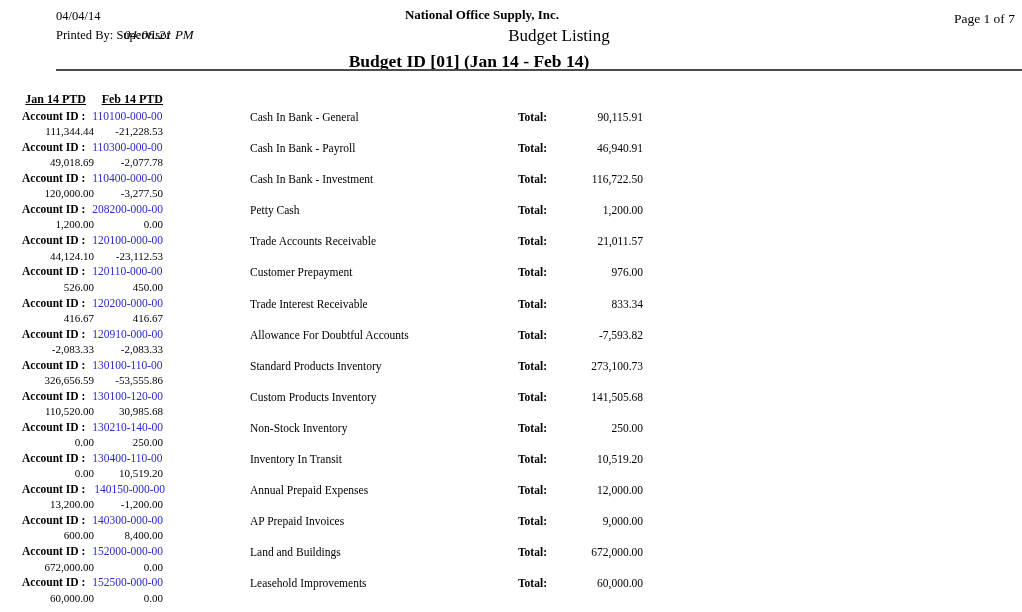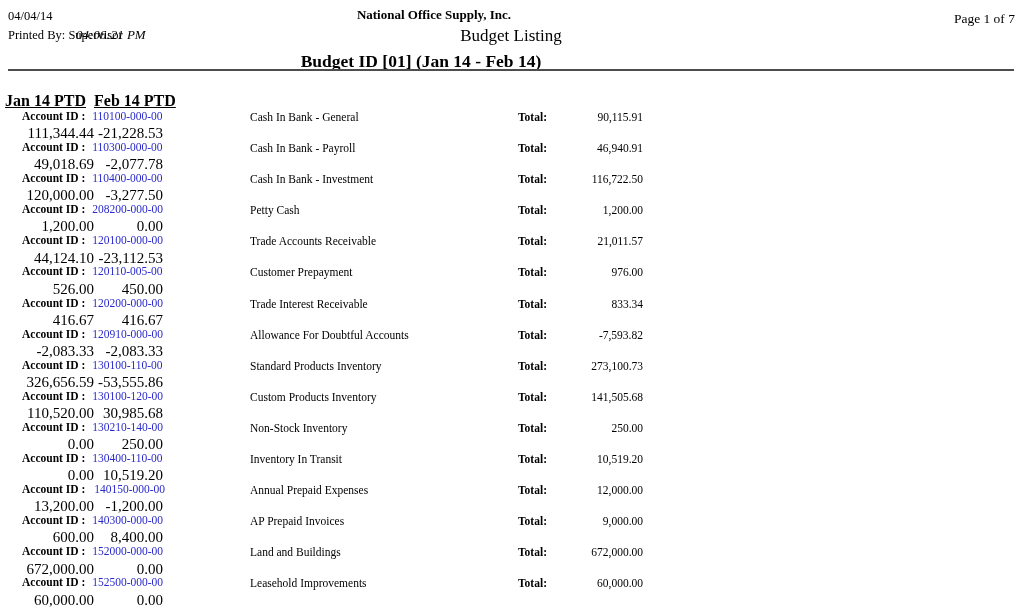--- a/index.html
+++ b/index.html
@@ -2,52 +2,52 @@
 <html><head>
 <meta charset="utf-8">
 <style>
   * { margin: 0; padding: 0; box-sizing: border-box; }
   html, body { width: 1022px; height: 612px; background: #ffffff; overflow: hidden; }
   body {
     font-family: "Liberation Serif", "DejaVu Serif", serif;
     color: #000;
     position: relative;
   }
-  .abs { position: absolute; }
+  .abs { position: absolute; margin-left: 48px; }
 
   
   #hdr-date     { left: 8px;  top: 9px;  font-size: 12.5px; }
   #hdr-time     { left: 76px; top: 27px;  font-size: 13px; font-style: italic; }
   #hdr-printed  { left: 8px;  top: 28px; font-size: 12.5px; }
   #hdr-page     { right: 7px; top: 11px; font-size: 13.5px; }
 
   #hdr-company  { left: 0; top: 7px;  width: 868px; text-align: center; font-size: 13px; font-weight: bold; }
   #hdr-title    { left: 0; top: 26px; width: 1022px; text-align: center; font-size: 17px; font-weight: normal; }
   #hdr-subtitle { left: 0; top: 51px; width: 842px; text-align: center; font-size: 17.5px; font-weight: bold; }
 
   #hdr-rule { left: 8px; top: 69px; width: 1006px; border-top: 2px solid #4d4d4d; height: 0; }
 
   
   .col-hdr {
-    position: absolute; top: 92px; font-size: 16px; font-weight: bold;
+    position: absolute; top: 92px; font-size: 12px; font-weight: bold;
     text-decoration: underline; text-align: right; white-space: nowrap;
   }
   #col-jan { left: 0px;  width: 86px; }
   #col-feb { left: 94px; width: 69px; }
 
   
   #rows { position: absolute; left: 0; top: 110px; width: 1022px; }
   .row { position: relative; height: 31.1px; }
   .row > * { position: absolute; white-space: nowrap; }
 
   .acct-line  { left: 22px; top: 0; font-size: 11.5px; }
   .acct-label { font-weight: bold; }
   .acct-id    { text-decoration: none; margin-left: 4px; }
 
-  .amt { top: 15.2px; font-size: 15px; text-align: right; }
+  .amt { top: 15.2px; font-size: 11px; text-align: right; }
   .amt-jan { left: 0px;  width: 94px; }
   .amt-feb { left: 96px; width: 67px; }
 
   .desc        { left: 250px; top: 1px; font-size: 11.5px; }
   .total-label { left: 518px; top: 1px; font-size: 11.5px; font-weight: bold; }
   .total-amt   { left: 543px; top: 1px; width: 100px; font-size: 11.5px; text-align: right; }
 </style>
 </head>
 <body>
 
@@ -117,21 +117,21 @@
     </div>
     <span class="amt amt-jan">44,124.10</span>
     <span class="amt amt-feb">-23,112.53</span>
     <span class="desc">Trade Accounts Receivable</span>
     <span class="total-label">Total:</span>
     <span class="total-amt">21,011.57</span>
   </div>
     <div class="row">
     <div class="acct-line">
       <span class="acct-label">Account ID :</span>
-      <a class="acct-id" href="#" style="color: rgb(41, 41, 204);">120110-005-00</a>
+      <a class="acct-id" href="#" style="color: rgb(41, 41, 204);">120110-000-00</a>
     </div>
     <span class="amt amt-jan">526.00</span>
     <span class="amt amt-feb">450.00</span>
     <span class="desc">Customer Prepayment</span>
     <span class="total-label">Total:</span>
     <span class="total-amt">976.00</span>
   </div>
     <div class="row">
     <div class="acct-line">
       <span class="acct-label">Account ID :</span>

